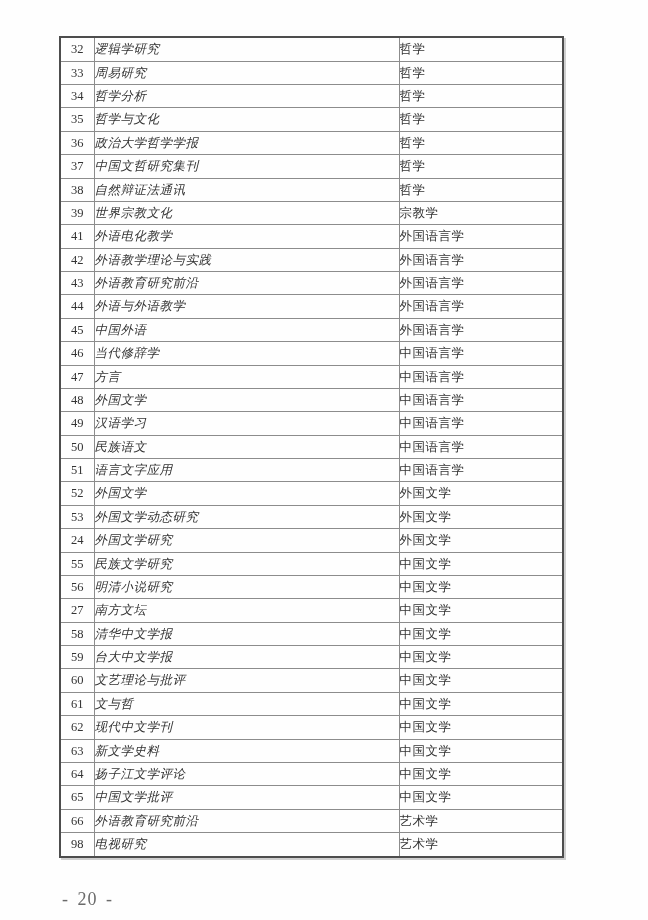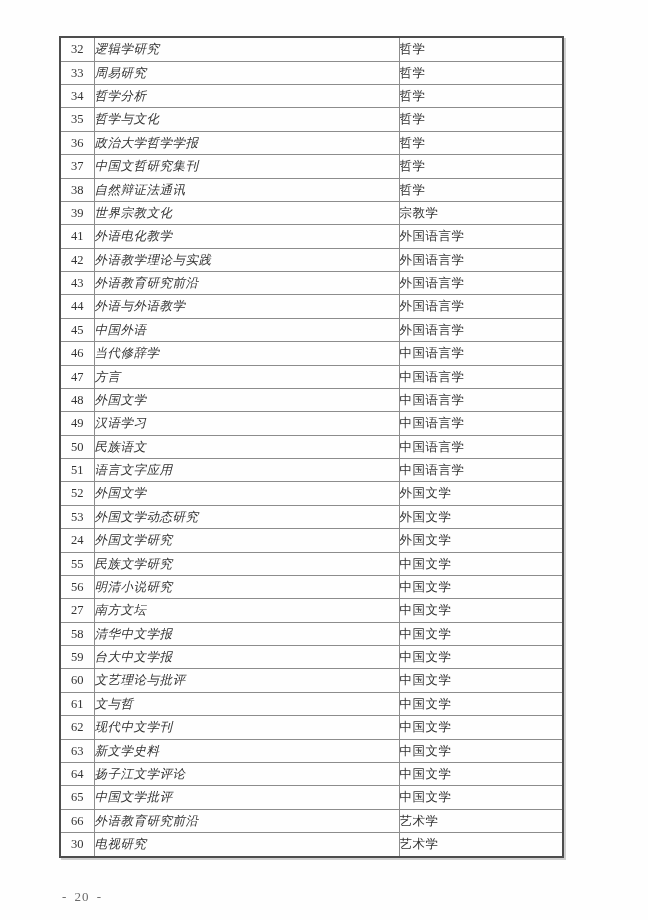--- a/index.html
+++ b/index.html
@@ -55,21 +55,21 @@
   }
   td.col-cat {
     padding-left: 9px;
     letter-spacing: 0.5px;
     border-radius: 7px;
   }
   .page-number {
     position: absolute;
     left: 62px;
     top: 889px;
-    font-size: 13px;
+    font-size: 18px;
     color: #6a6a6a;
     font-family: "Liberation Serif", "DejaVu Serif", serif;
     word-spacing: 3px;
     letter-spacing: 1px;
   }
 </style>
 </head>
 <body>
 
 <div class="doc-page">
@@ -245,21 +245,21 @@
           <td class="col-num">65</td>
           <td class="col-name">中国文学批评</td>
           <td class="col-cat">中国文学</td>
         </tr>
         <tr>
           <td class="col-num">66</td>
           <td class="col-name">外语教育研究前沿</td>
           <td class="col-cat">艺术学</td>
         </tr>
         <tr>
-          <td class="col-num">30</td>
+          <td class="col-num">98</td>
           <td class="col-name">电视研究</td>
           <td class="col-cat">艺术学</td>
         </tr>
       </tbody>
   </table>
 
   <div class="page-number">- 20 -</div>
 
 </div>
 

